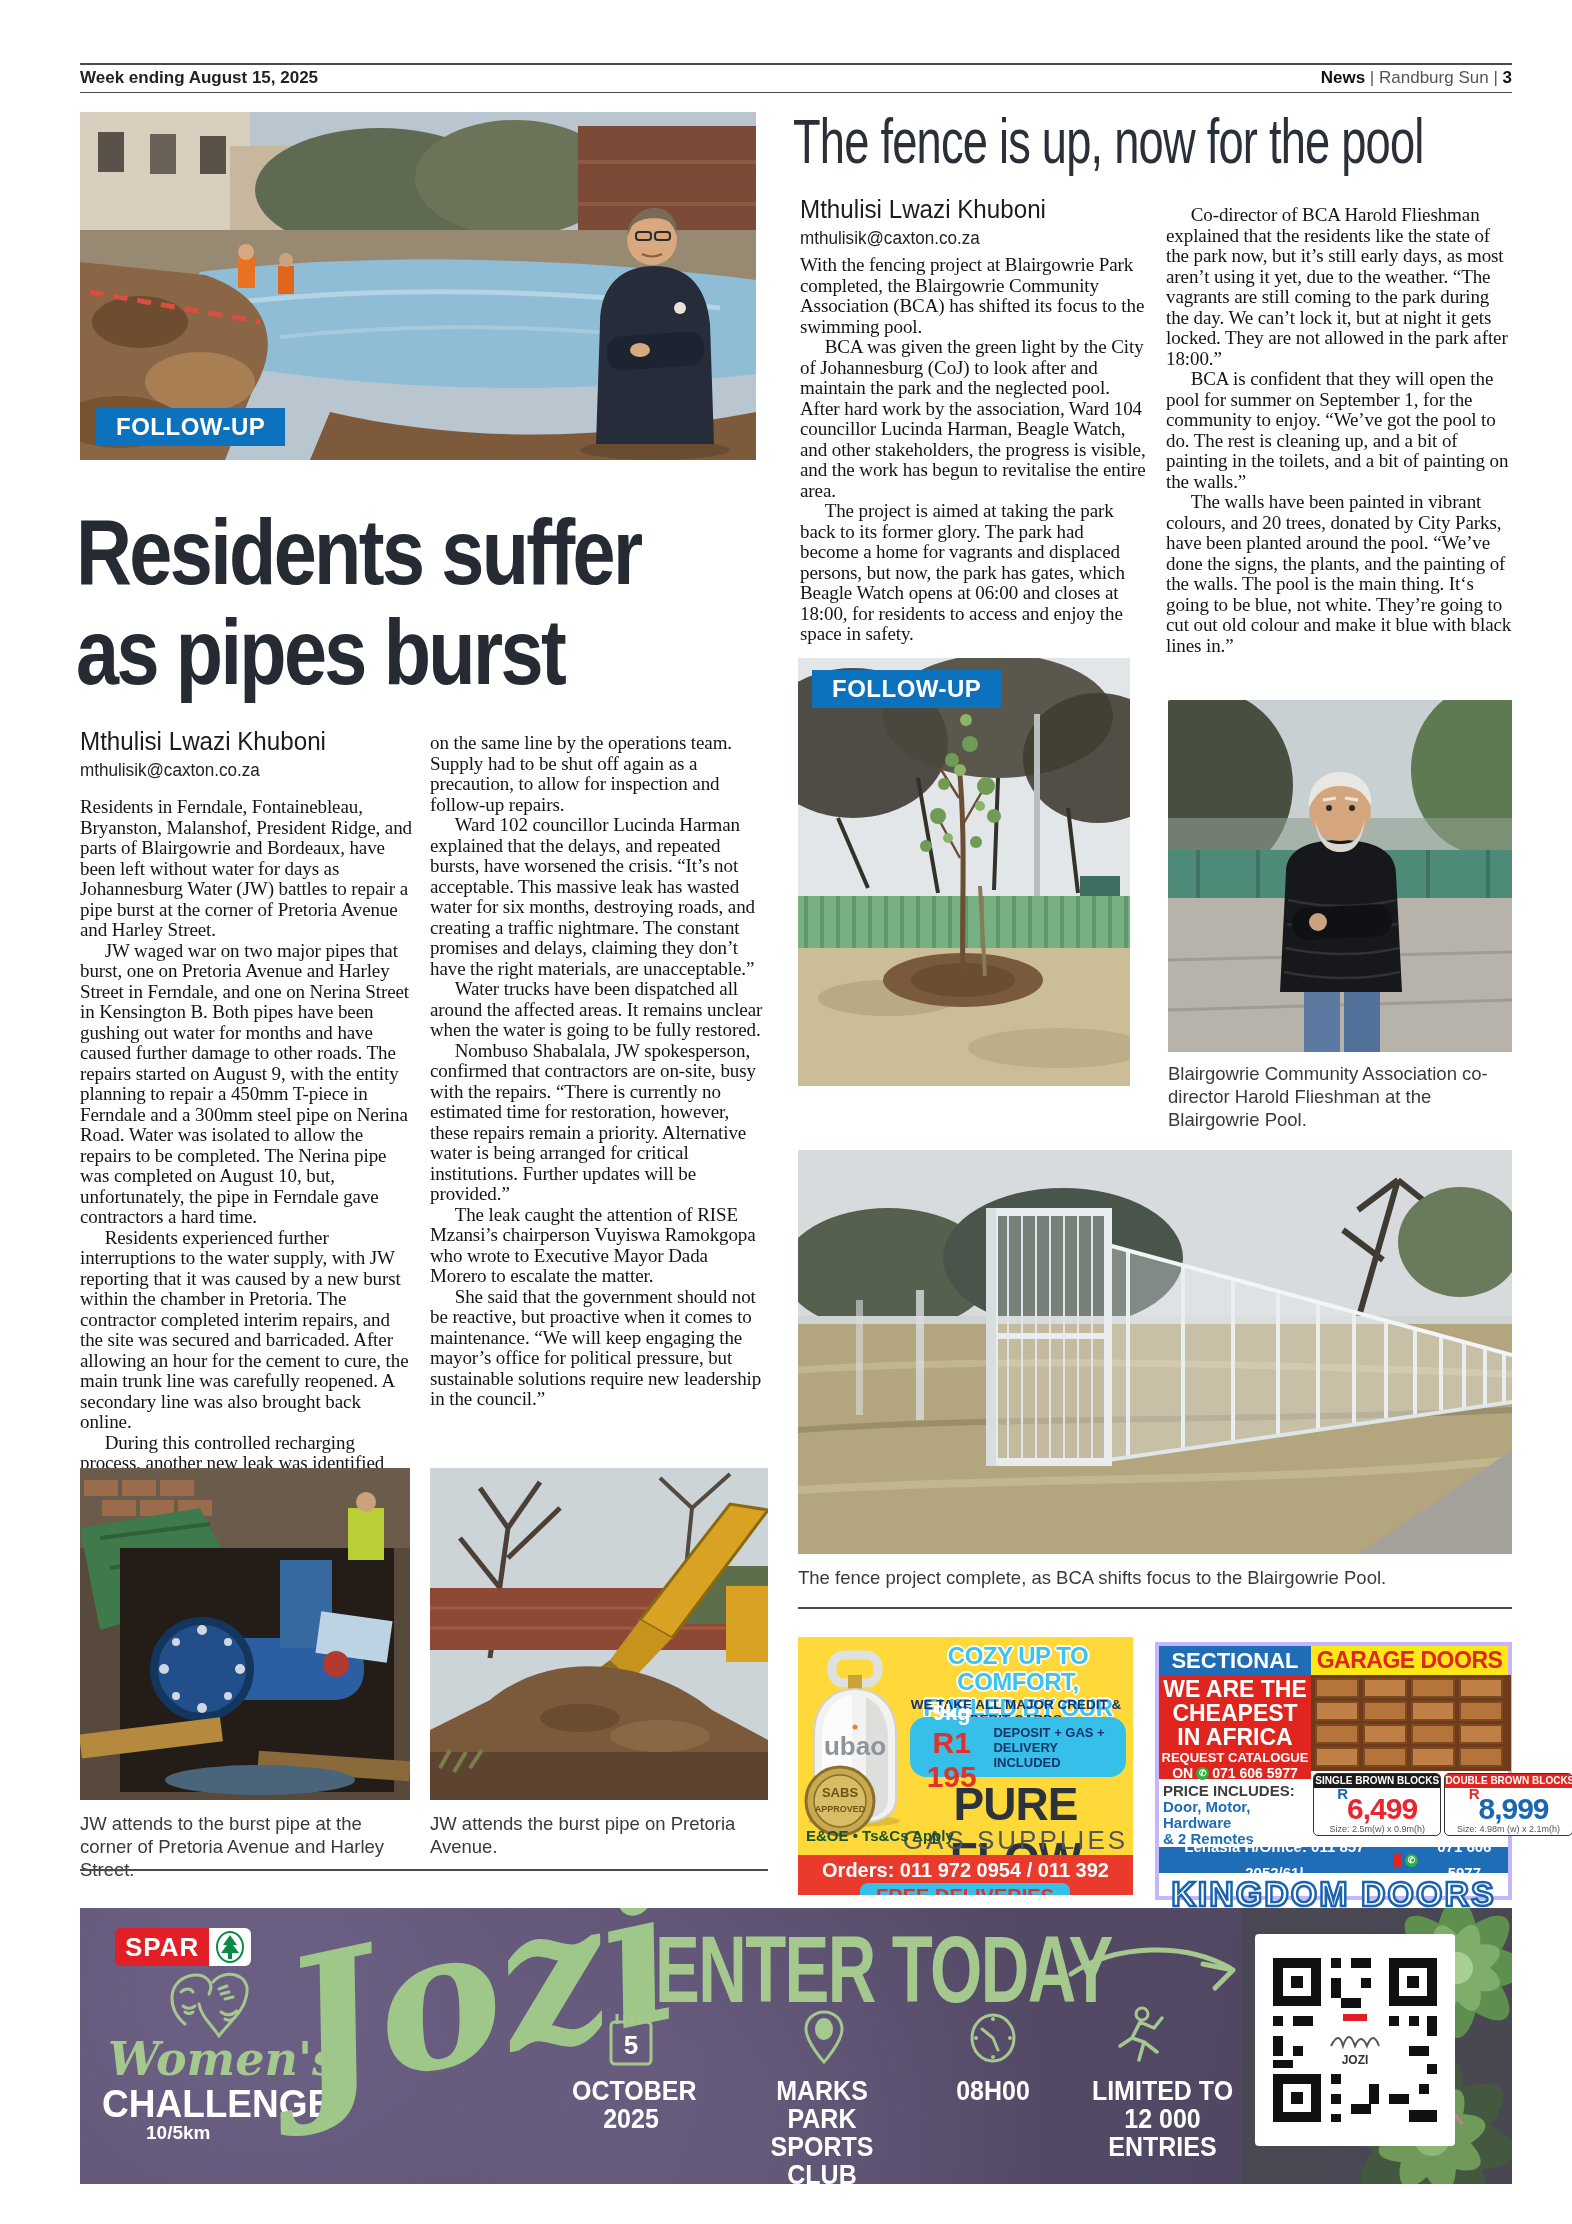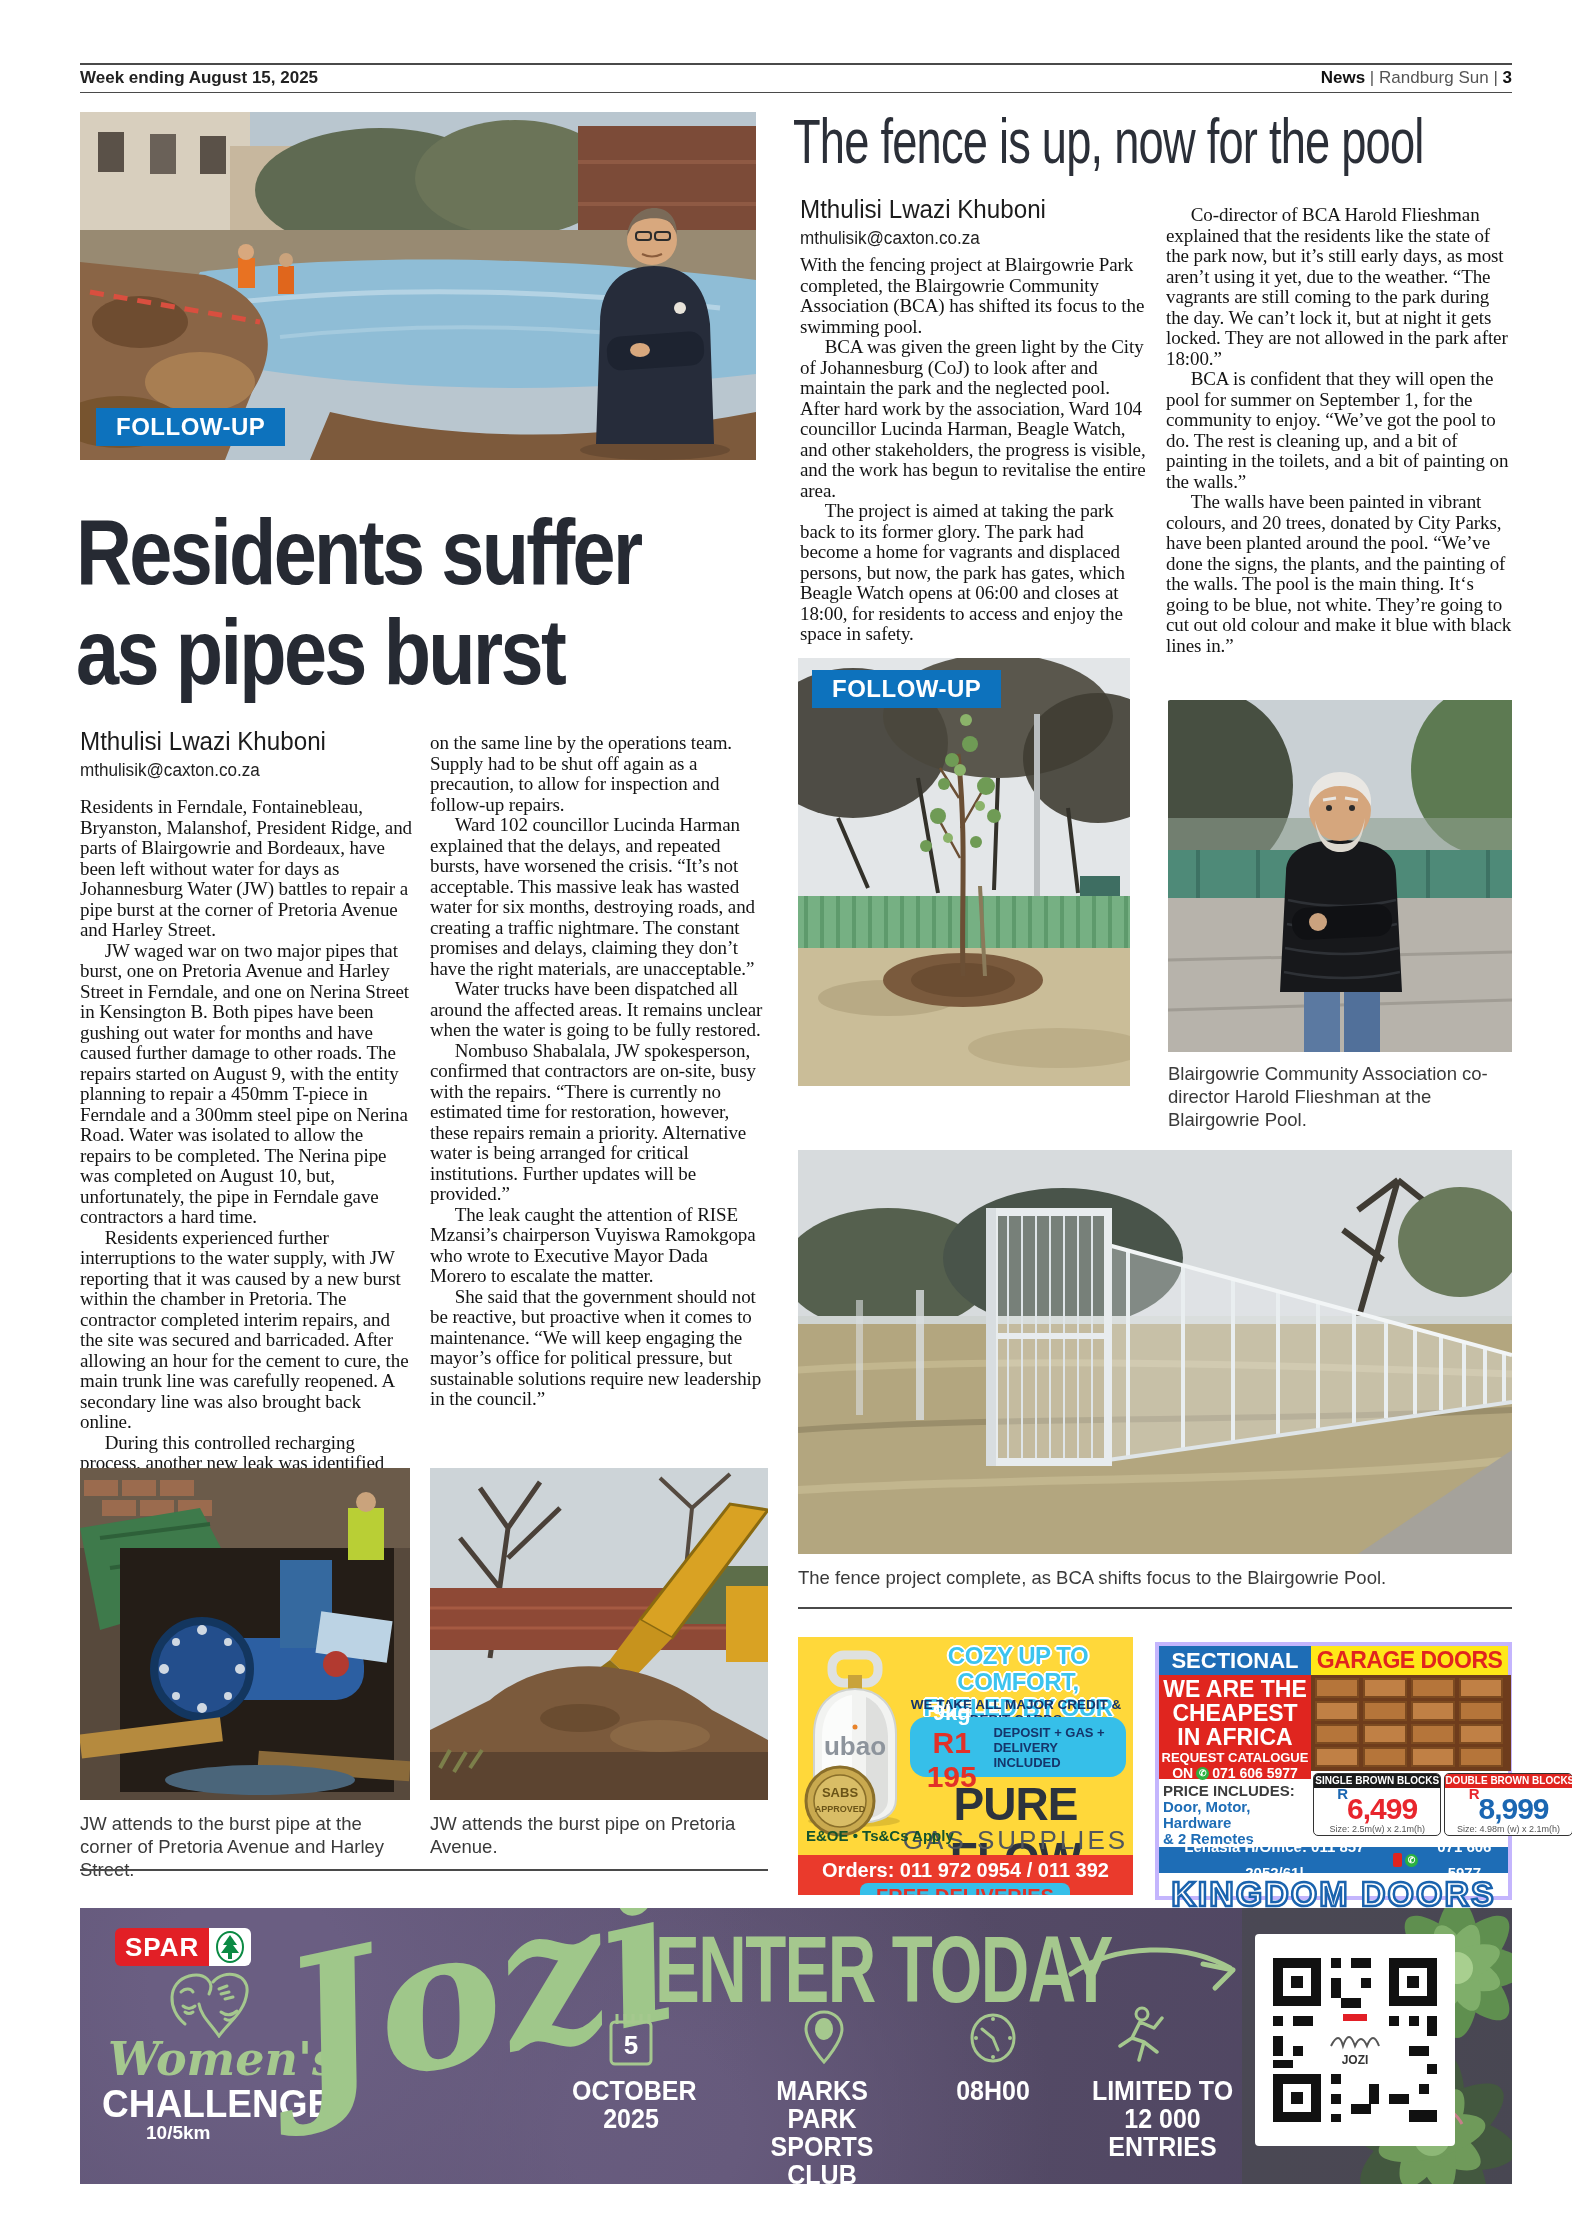--- a/index.html
+++ b/index.html
@@ -486,21 +486,21 @@
             <rect x="5" y="73" width="42" height="18" fill="#c08045" stroke="#7c4a20" stroke-width="2"></rect>
               <rect x="53" y="73" width="42" height="18" fill="#b5753a" stroke="#7c4a20" stroke-width="2"></rect>
               <rect x="101" y="73" width="42" height="18" fill="#c08045" stroke="#7c4a20" stroke-width="2"></rect>
               <rect x="149" y="73" width="42" height="18" fill="#b5753a" stroke="#7c4a20" stroke-width="2"></rect>
           </g>
         </svg>
         <div class="d-prices">
           <div class="pbox">
             <div class="ph" style="background:#1a1a1a;">SINGLE BROWN BLOCKS</div>
             <div class="pv" style="color:#e8262d;"><sup style="color:#1b67b2;">R</sup><span>6,499</span></div>
-            <div class="ps">Size: 2.5m(w) x 2.1m(h)</div>
+            <div class="ps">Size: 2.5m(w) x 0.9m(h)</div>
           </div>
           <div class="pbox">
             <div class="ph" style="background:#e0241f;">DOUBLE BROWN BLOCKS</div>
             <div class="pv" style="color:#1b67b2;"><sup style="color:#e8262d;">R</sup><span>8,999</span></div>
             <div class="ps">Size: 4.98m (w) x 2.1m(h)</div>
           </div>
         </div>
       </div>
     </div>
     <div class="d-bar">

